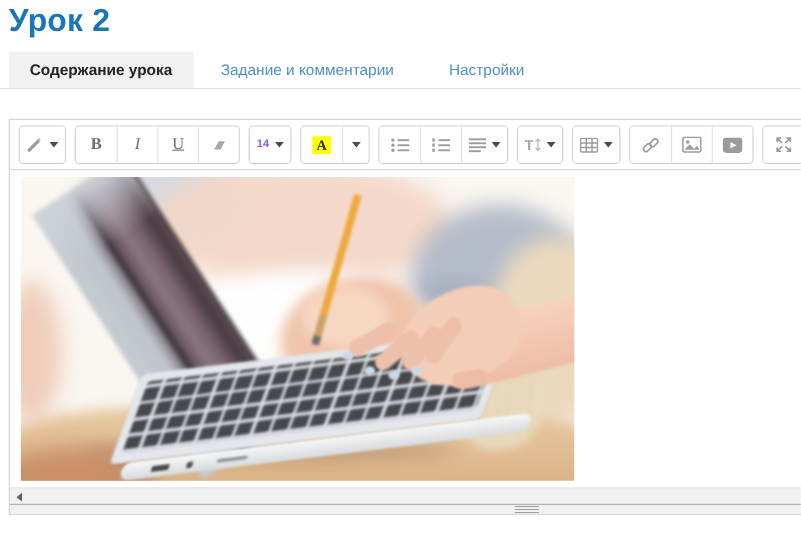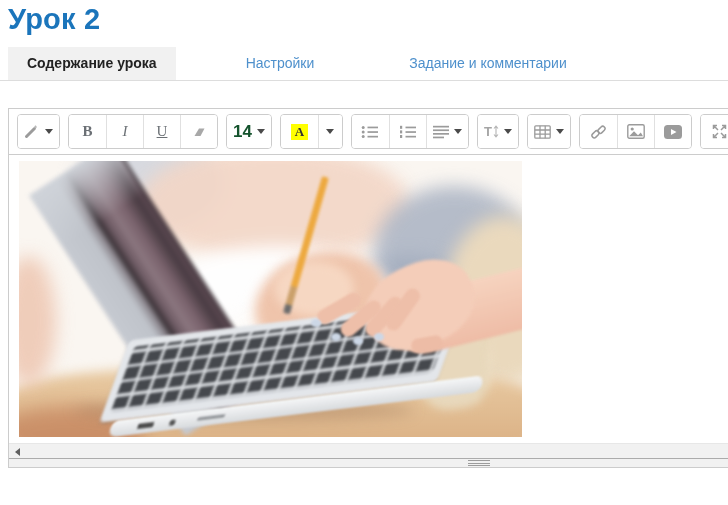--- a/index.html
+++ b/index.html
@@ -5,42 +5,42 @@
   * { box-sizing: border-box; margin: 0; padding: 0; }
   html, body { width: 728px; height: 505px; overflow: hidden; background: #fff;
     font-family: "Liberation Sans", "DejaVu Sans", sans-serif; }
 
   
   .page-title { color: #1b75bb; font-size: 29px; font-weight: bold;
     margin: 3px 0 0 8px; letter-spacing: .2px; }
 
   
   .tabbar { display: flex; align-items: flex-end; border-bottom: 1px solid #ddd;
-    margin-top: 11px; padding-left: 8px; gap: 45px; }
+    margin-top: 11px; padding-left: 8px; }
   .tab { font-size: 14px; color: #4e90cc; padding: 8px 25px 9px; cursor: pointer;
     white-space: nowrap; }
   .tab.active { background: #f1f1f1; color: #222; font-weight: bold; padding: 8px 19px 9px; }
 
   
   .editor { margin: 27px 0 0 8px; width: 942px; border: 1px solid #ccc; background: #fff; }
 
   
   .toolbar { display: flex; align-items: center; padding: 5px 0 5px 8px;
     border-bottom: 1px solid #ccc; background: #fff; }
   .tb-group { display: inline-flex; border: 1px solid #ccc; border-radius: 4px;
     background: #fff; overflow: hidden; margin-right: 8px; flex: none; }
   .tb-btn { min-width: 37px; height: 33px; display: flex; align-items: center;
     justify-content: center; background: #fff; border: none; cursor: pointer; padding: 0 6px; }
   .tb-btn + .tb-btn { border-left: 1px solid #e0e0e0; }
   .caret { display: inline-block; width: 0; height: 0; border-left: 4px solid transparent;
     border-right: 4px solid transparent; border-top: 5px solid #4a4a4a; margin-left: 5px; }
   .glyph-b { font-family: "Liberation Serif", serif; font-weight: bold; font-size: 15px; color: #6b7075; }
   .glyph-i { font-family: "Liberation Serif", serif; font-style: italic; font-size: 15px; color: #6b7075; }
   .glyph-u { font-family: "Liberation Serif", serif; font-size: 15px; color: #6b7075; text-decoration: underline; }
-  .glyph-size { font-size: 17px; color: #14532d; font-weight: bold; }
+  .glyph-size { font-size: 10px; color: #8b5cf6; font-weight: bold; }
   .glyph-color { font-family: "Liberation Serif", serif; font-weight: bold; font-size: 13px;
     color: #333; background: #ffff00; padding: 0 4px 1px; line-height: 15px; }
   .glyph-lh { font-size: 13px; color: #a5a5a5; font-weight: bold; }
   .icon svg { display: block; }
 
   
   .content { min-height: 283px; padding: 6px 10px; background: #fff; position: relative; }
 
   
   .photo { position: relative; width: 503px; height: 276px; overflow: hidden;
@@ -121,22 +121,22 @@
   .grip { width: 22px; height: 7px; margin: 1px auto 0;
     background: repeating-linear-gradient(#9c9c9c 0 1px, rgba(0,0,0,0) 1px 2.5px); }
 </style>
 </head>
 <body>
 
 <h1 class="page-title">Урок 2</h1>
 
 <div class="tabbar">
   <div class="tab active">Содержание урока</div>
+  <div class="tab">Задание и комментарии</div>
   <div class="tab">Настройки</div>
-  <div class="tab">Задание и комментарии</div>
 </div>
 
 <div class="editor">
 
   <div class="toolbar">
 
     <div class="tb-group">
       <button class="tb-btn">
         <span class="icon">
           <svg width="16" height="15" viewBox="0 0 16 15">

